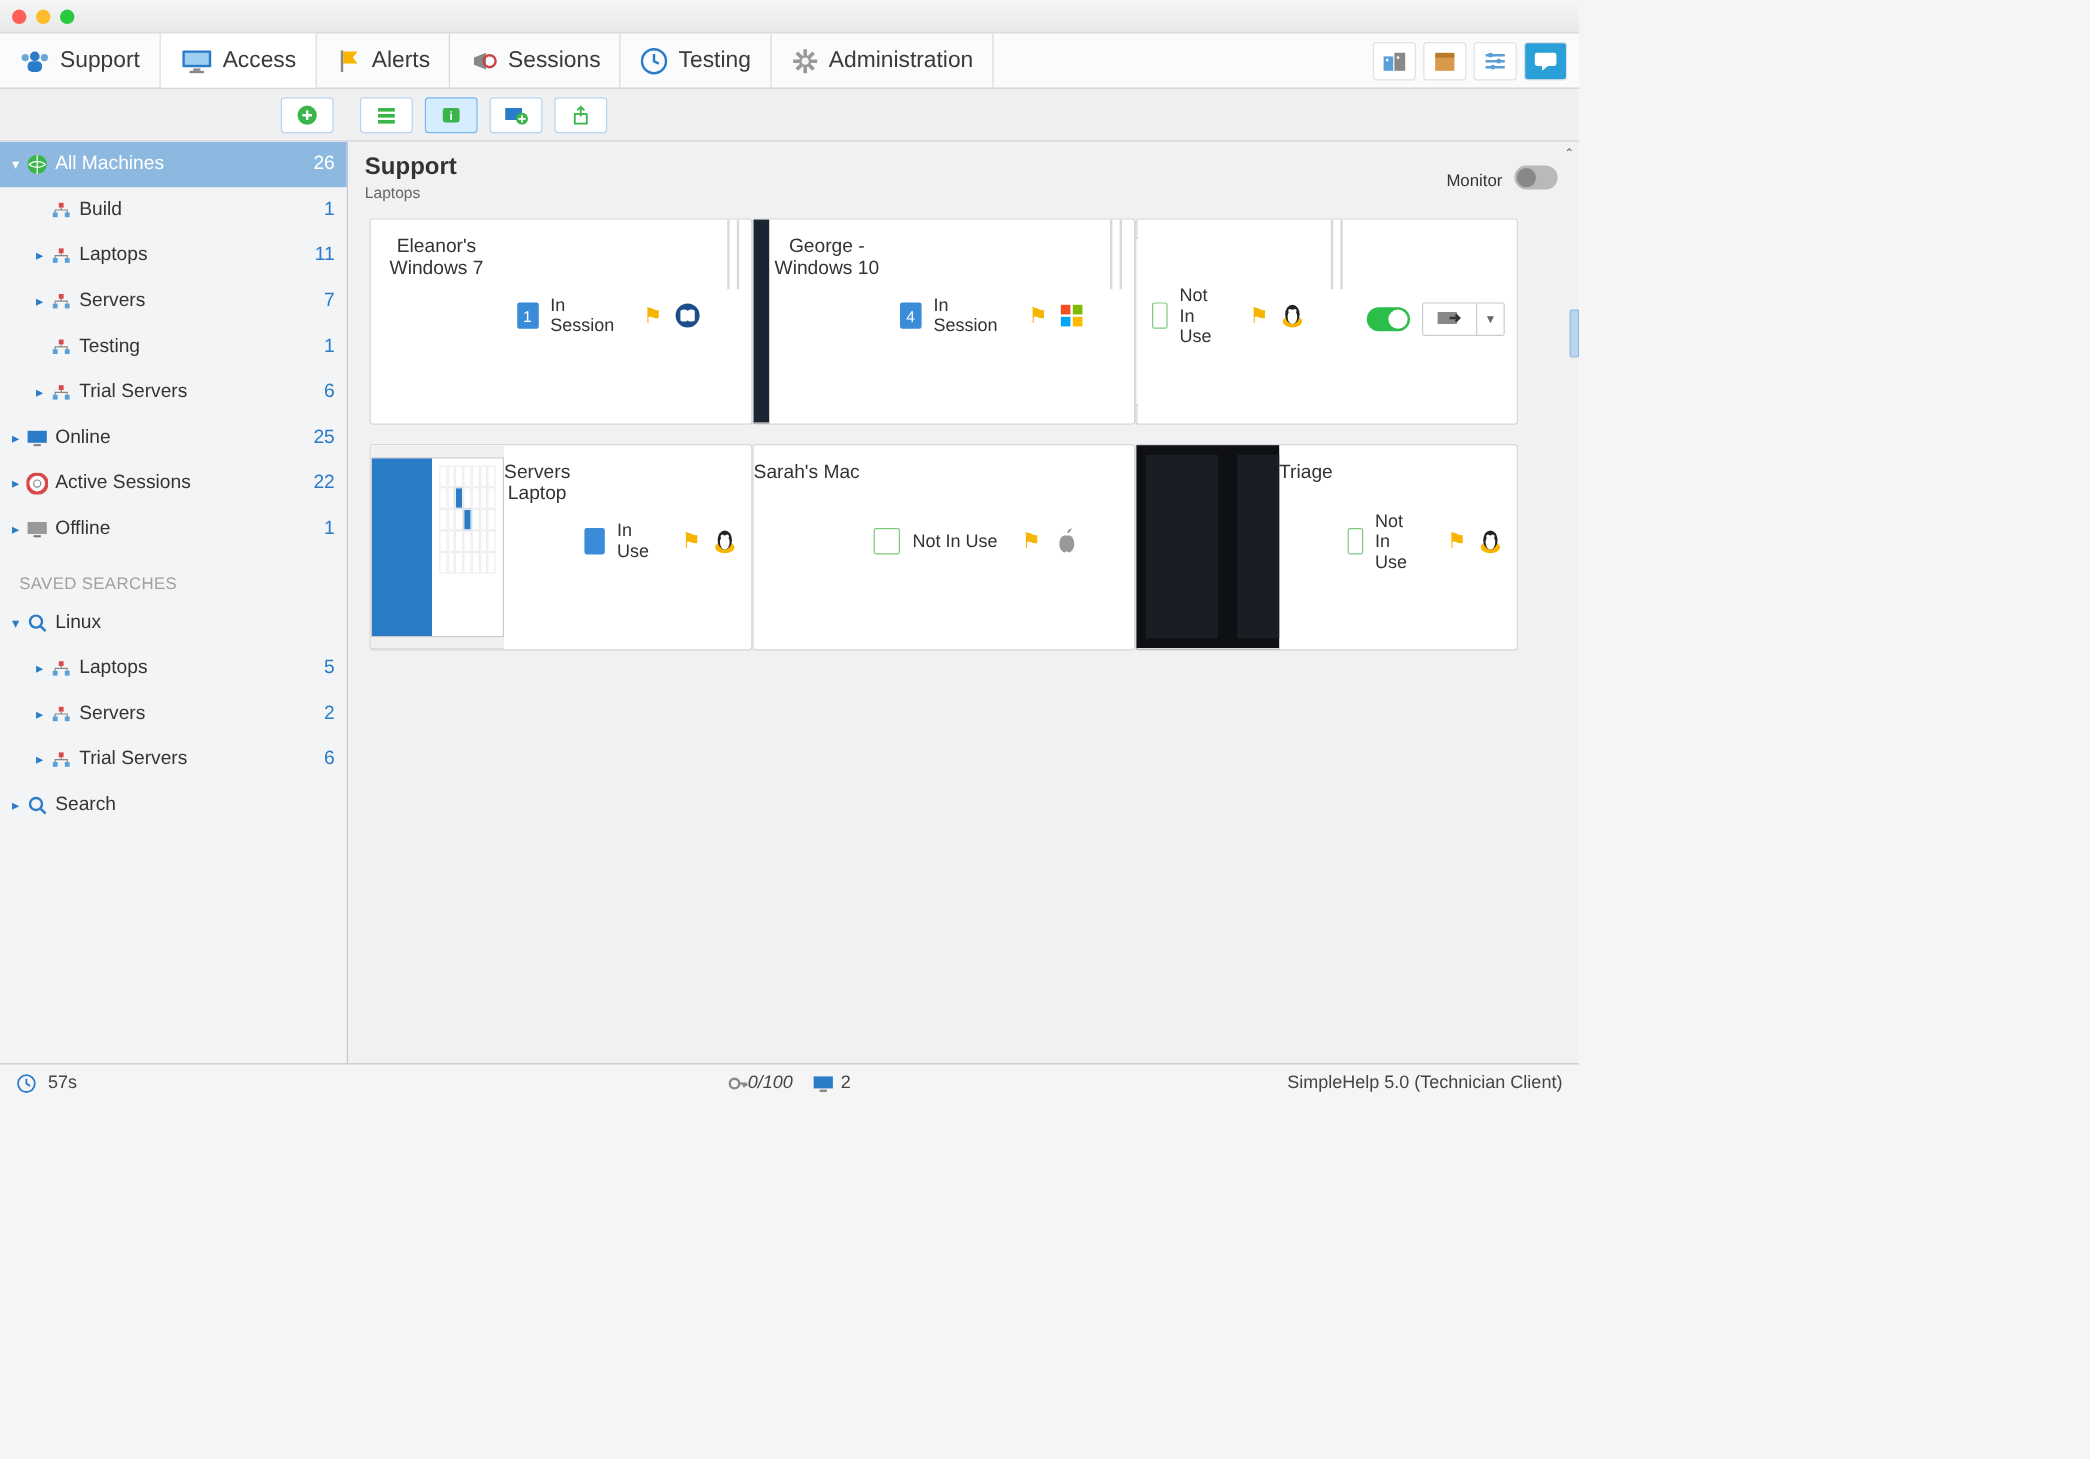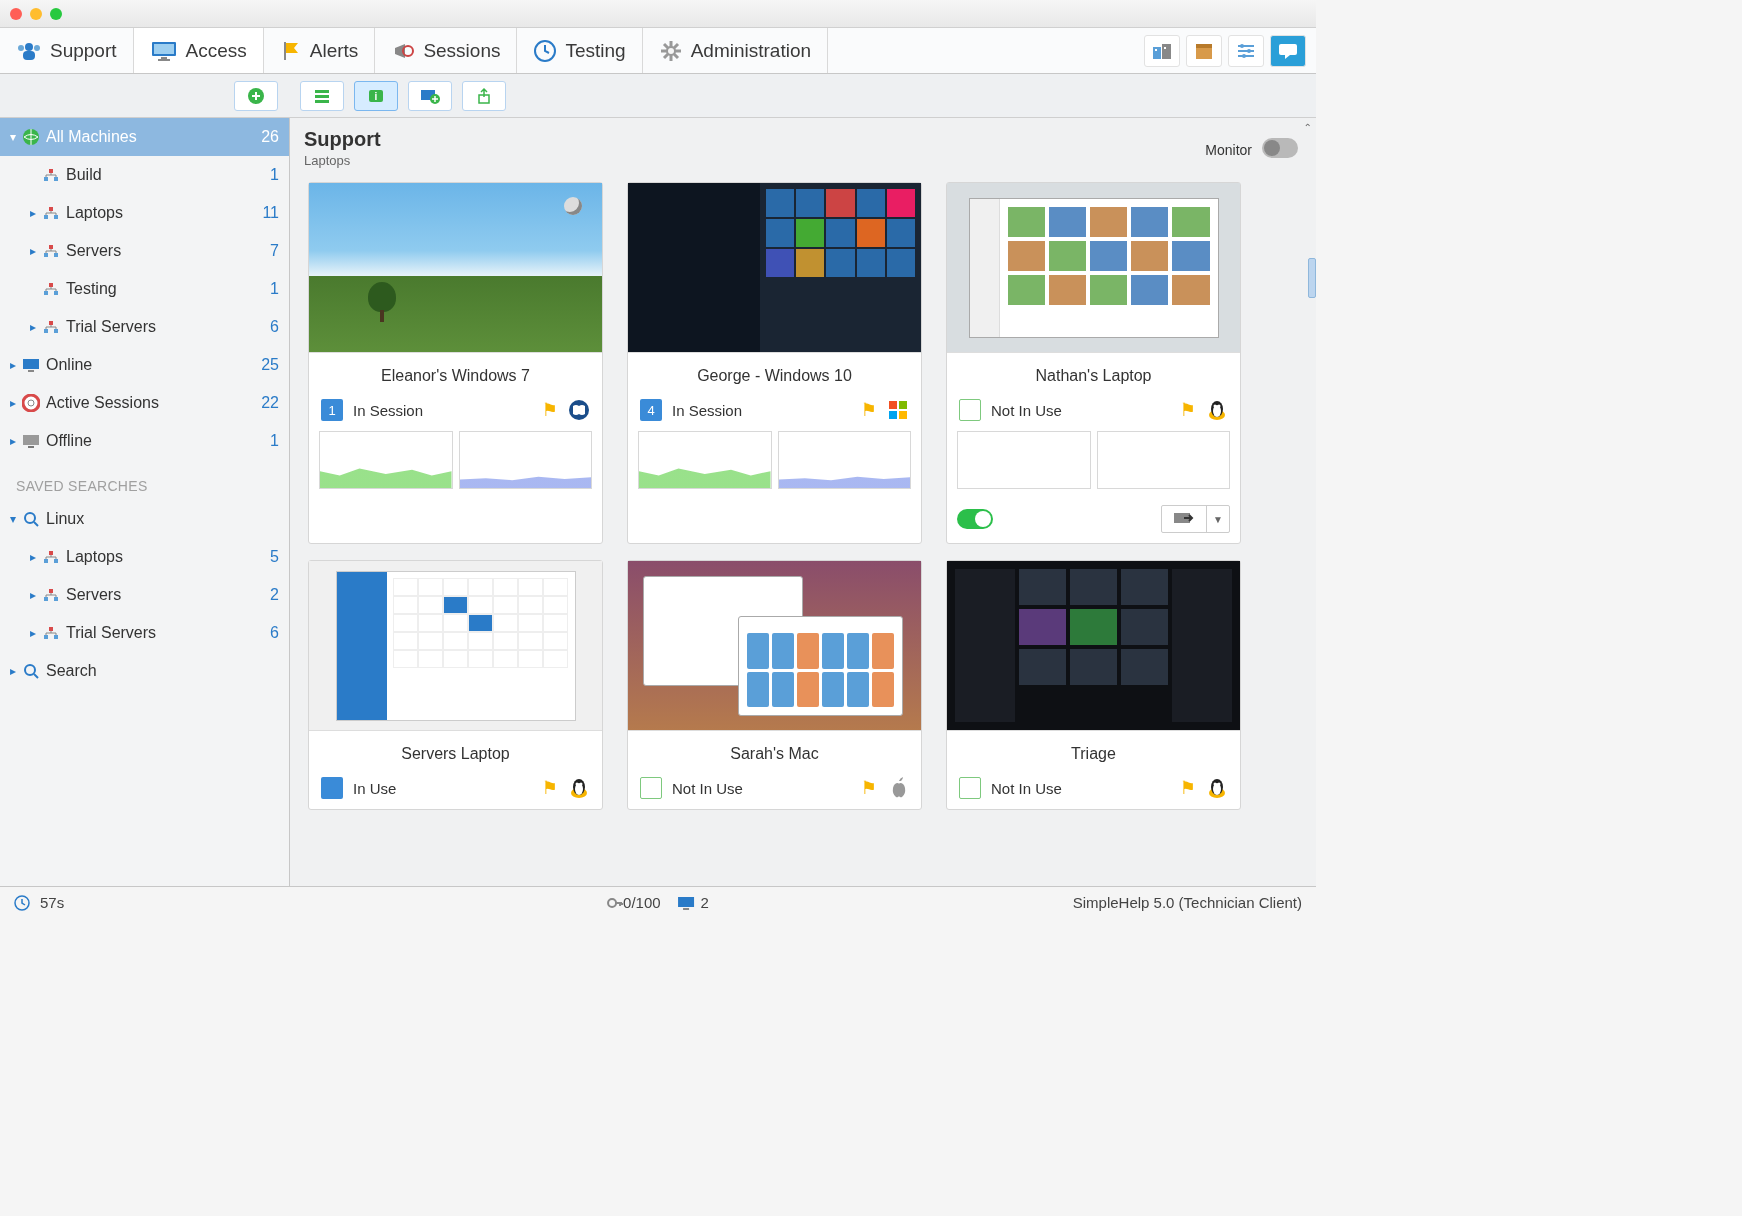--- a/index.html
+++ b/index.html
@@ -49,21 +49,21 @@
 .content { flex: 1; display: flex; flex-direction: column; background: #f0f1f2; overflow: hidden; position: relative;}
 .content-hdr { display: flex; align-items: center; padding: 10px 18px 6px 14px; }
 .content-hdr .titleblock { display: flex; flex-direction: column; }
 .content-hdr .title { font-size: 20px; font-weight: bold; }
 .content-hdr .sub { font-size: 13px; color: #666; margin-top: 2px; }
 .content-hdr .right { margin-left: auto; display: flex; align-items: flex-end; gap: 10px; }
 .toggle { width: 36px; height: 20px; background: #b9b9b9; border-radius: 10px; position: relative; }
 .toggle .knob { width: 16px; height: 16px; background: #888; border-radius: 50%; position: absolute; top: 2px; left: 2px; }
 
 .cards { flex: 1; overflow-y: auto; padding: 8px 18px; display: grid; grid-template-columns: repeat(3, 295px); gap: 16px 24px; align-content: start; }
-.card { width: 295px; background: #fff; border: 1px solid #d6d6d6; border-radius: 3px; display: flex; flex-direction: column; }
+.card { width: 319px; background: #fff; border: 1px solid #d6d6d6; border-radius: 3px; display: flex; flex-direction: row; }
 .thumb { height: 170px; background: #334; border-bottom: 1px solid #ddd; position: relative; overflow: hidden; }
 .card-name { text-align: center; font-size: 16px; color: #333; padding: 14px 0; }
 .card-status { display: flex; align-items: center; gap: 10px; padding: 0 12px 10px 12px; font-size: 15px; }
 .sessbox { width: 22px; height: 22px; background: #3a8bd8; color: #fff; display: flex; align-items: center; justify-content: center; font-size: 13px; border-radius: 2px;}
 .sessbox.empty { background: #fff; border: 1px solid #7ec97e; }
 .sessbox.blue-solid { background: #3a8bd8; border: none; }
 .sessbox.inuse { background: #3a8bd8; color: transparent;}
 .status-spacer { flex: 1; }
 .flag { color: #f7b500; font-size: 18px; }
 .os-icon { width: 22px; height: 22px; display: flex; align-items: center; justify-content: center; }
@@ -561,21 +561,20 @@
                 <div></div>
                 <div></div>
                 <div></div>
                 <div></div>
                 <div></div>
                 <div></div>
                 <div></div>
               </div>
             </div>
           </div>
-        <div class="card-name">Nathan's Laptop</div>
         <div class="card-status">
           <div class="sessbox empty"></div>
           <span>Not In Use</span>
           <span class="status-spacer"></span>
           <span class="flag">⚑</span>
           <span class="os-icon">
               <svg width="20" height="22">
                 <ellipse cx="10" cy="16" rx="8" ry="5" fill="#f7b500"></ellipse>
                 <ellipse cx="10" cy="10" rx="6" ry="8" fill="#222"></ellipse>
                 <ellipse cx="10" cy="12" rx="4" ry="6" fill="#fff"></ellipse>
@@ -734,21 +733,21 @@
   </div>
 </div>
 
 <div class="statusbar" style="position:relative;">
   <svg width="16" height="16">
       <circle cx="8" cy="8" r="7" fill="none" stroke="#2a7bc8" stroke-width="1.5"></circle>
       <path d="M8 4 L8 8 L11 10" stroke="#2a7bc8" stroke-width="1.5" fill="none"></path>
     </svg>
   <span>57s</span>
   <div class="sb-center">
-    <span style="display:flex;align-items:center;gap:0;">
+    <span style="display:flex;align-items:center;gap:0;font-style:italic;">
       <svg width="16" height="16">
           <circle cx="5" cy="8" r="4" fill="none" stroke="#888" stroke-width="2"></circle>
           <path d="M9 8 L15 8 M13 8 L13 11 M15 8 L15 10" stroke="#888" stroke-width="2"></path>
         </svg>
       <span>0/100</span>
     </span>
     <span style="display:flex;align-items:center;gap:6px;">
       <svg width="18" height="14">
           <rect x="1" y="1" width="16" height="10" fill="#2a7bc8"></rect>
           <rect x="6" y="12" width="6" height="2" fill="#888"></rect>

